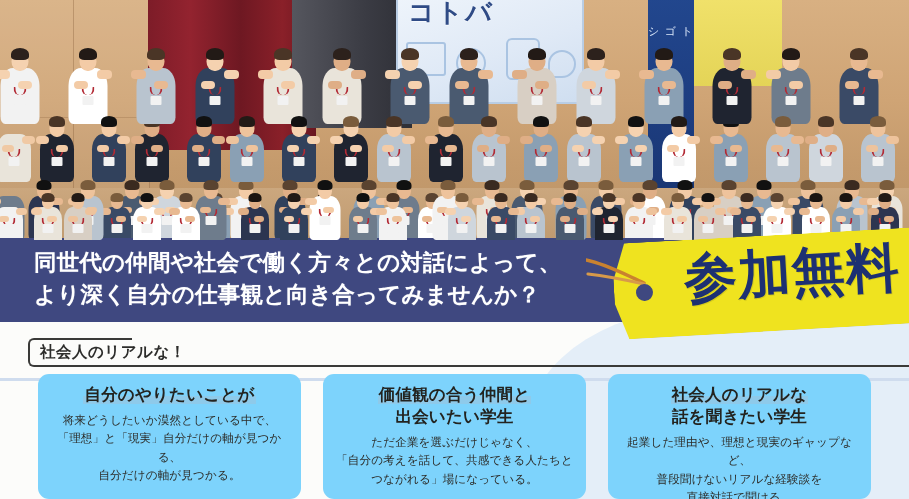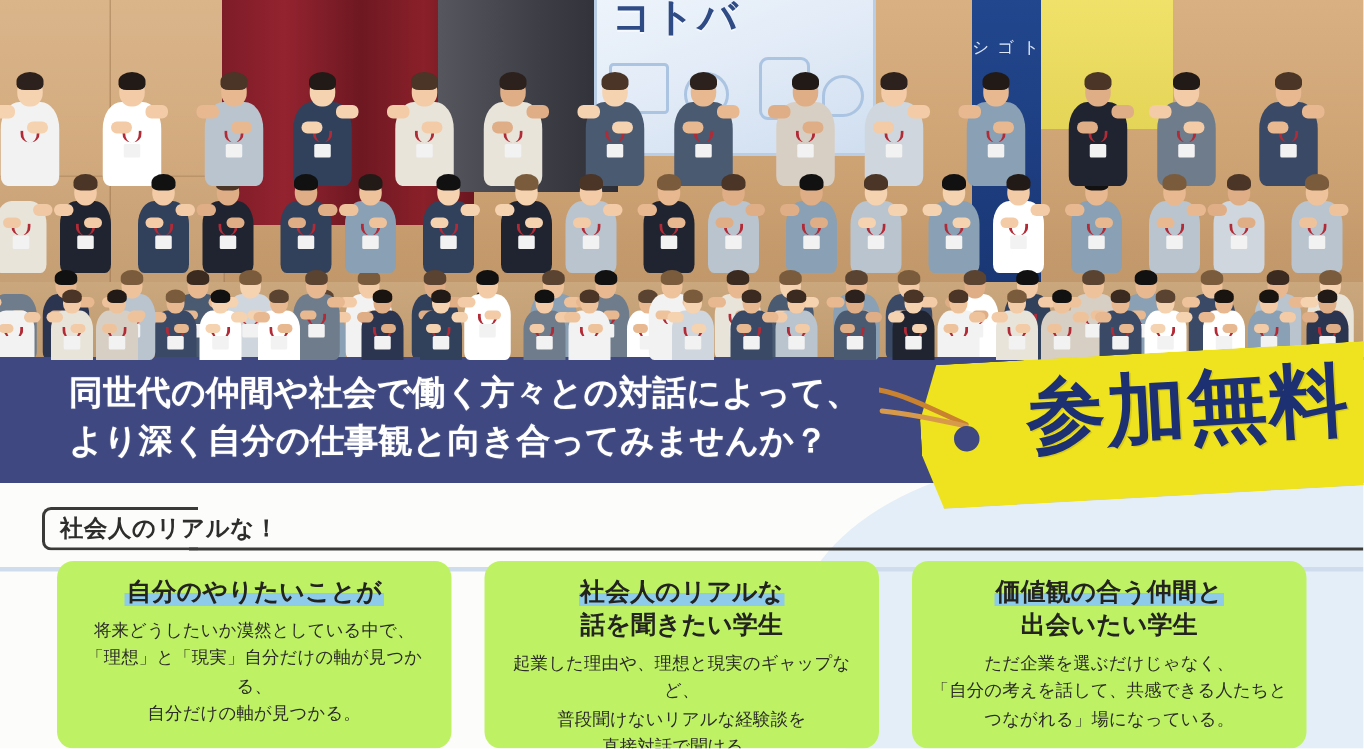--- a/index.html
+++ b/index.html
@@ -88,21 +88,21 @@
     background:#f0c9a4;
   }
 
   
   .navyband {
     position:absolute; left:0; top:238px; width:909px; height:84px;
     background:#3f4880;
     z-index:6;
   }
   .navyband .htext {
-    position:absolute; left:46px; top:9px;
+    position:absolute; left:34px; top:9px;
     color:#ffffff; font-weight:bold; font-size:22.5px; line-height:1.42;
     letter-spacing:0.2px;
     text-shadow:0 0 1px rgba(255,255,255,.35);
   }
 
   
   .tagwrap { position:absolute; left:596px; top:232px; width:330px; height:116px; z-index:9; }
   .tag {
     position:absolute; left:18px; top:12px; width:306px; height:96px;
     background:#efe31f;
@@ -154,21 +154,21 @@
     color:#2d2d2b; font-weight:bold; font-size:15.5px; letter-spacing:0.5px;
     z-index:4; white-space:nowrap;
   }
 
   .cards {
     position:absolute; left:0; top:52px; width:909px; height:125px;
     display:flex; justify-content:space-between; padding:0 38px; gap:22px;
     z-index:5;
   }
   .card {
-    flex:1 1 0; background:#bef264; border-radius:11px;
+    flex:1 1 0; background:#7dd3fc; border-radius:11px;
     padding:10px 8px 8px; text-align:center;
   }
   .card-h {
     color:#23231f; font-weight:bold; font-size:16.5px; line-height:1.33;
     letter-spacing:0.2px;
   }
   .card-h .hl {
     background:linear-gradient(180deg,rgba(0,0,0,0) 56%,#8ecaea 56%,#8ecaea 100%);
     padding:0 1px;
   }
@@ -992,37 +992,37 @@
         </div>
         <div class="card-b">
           <div>将来どうしたいか漠然としている中で、</div>
           <div>「理想」と「現実」自分だけの軸が見つかる、</div>
           <div>自分だけの軸が見つかる。</div>
         </div>
       </div>
 
       <div class="card">
         <div class="card-h">
+          <div><span class="hl">価値観の合う仲間と</span></div>
+          <div>出会いたい学生</div>
+        </div>
+        <div class="card-b">
+          <div>ただ企業を選ぶだけじゃなく、</div>
+          <div>「自分の考えを話して、共感できる人たちと</div>
+          <div>つながれる」場になっている。</div>
+        </div>
+      </div>
+
+      <div class="card">
+        <div class="card-h">
           <div><span class="hl">社会人のリアルな</span></div>
           <div>話を聞きたい学生</div>
         </div>
         <div class="card-b">
           <div>起業した理由や、理想と現実のギャップなど、</div>
           <div>普段聞けないリアルな経験談を</div>
           <div>直接対話で聞ける。</div>
         </div>
       </div>
 
-      <div class="card">
-        <div class="card-h">
-          <div><span class="hl">価値観の合う仲間と</span></div>
-          <div>出会いたい学生</div>
-        </div>
-        <div class="card-b">
-          <div>ただ企業を選ぶだけじゃなく、</div>
-          <div>「自分の考えを話して、共感できる人たちと</div>
-          <div>つながれる」場になっている。</div>
-        </div>
-      </div>
-
     </div>
   </div>
 </div>
 
 </body></html>

